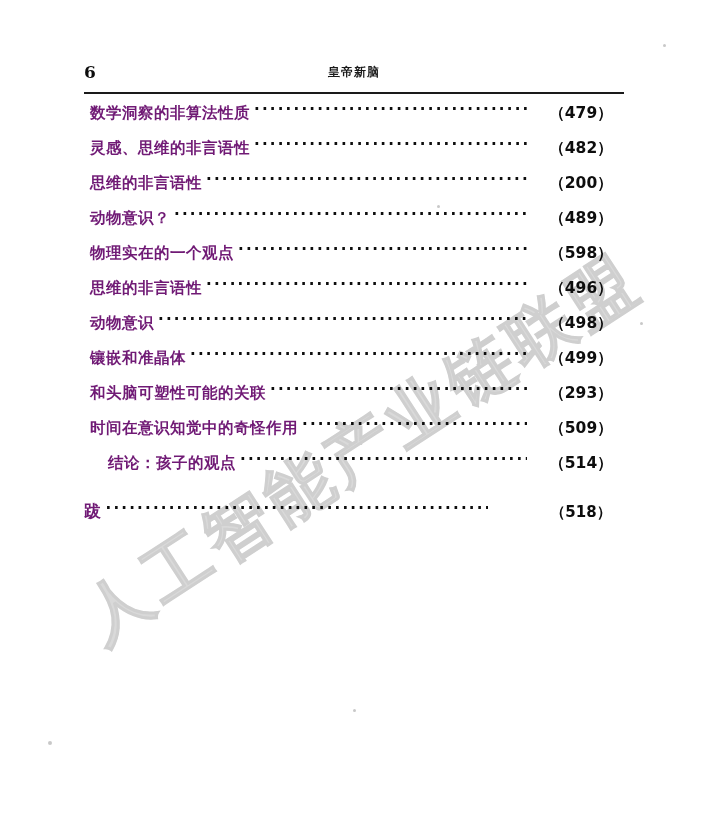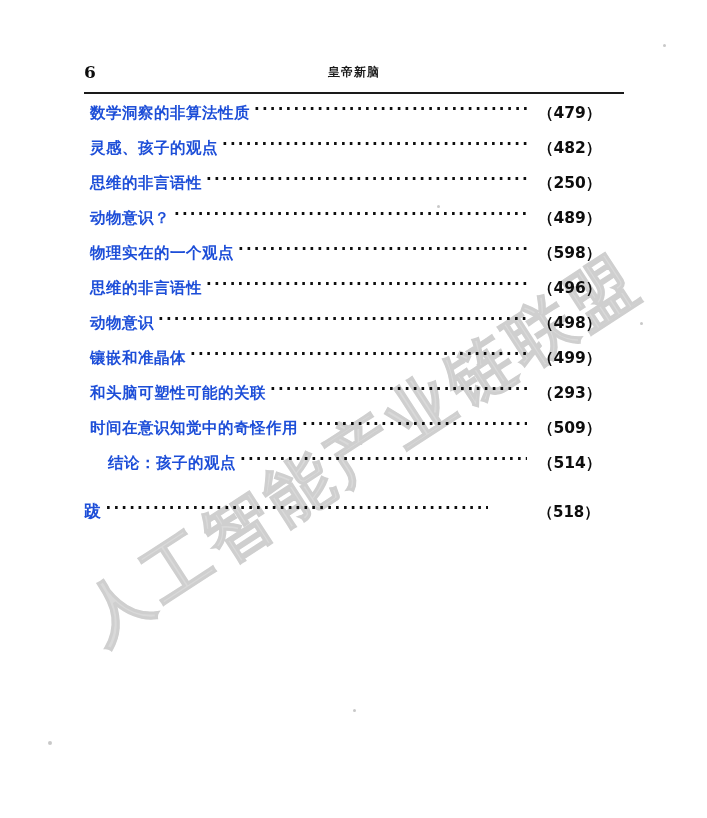--- a/index.html
+++ b/index.html
@@ -104,21 +104,21 @@
   .toc-row {
     position: relative;
     height: 35px;
     display: flex;
     align-items: baseline;
   }
   .toc-row .title {
     font-size: 15.5px;
     font-weight: 700;
     letter-spacing: .5px;
-    color: #1d4ed8;
+    color: #701a75;
     white-space: nowrap;
   }
   .toc-row .leader {
     flex: 1 1 auto;
     margin: 0 3px 0 4px;
     height: 1em;
     position: relative;
     overflow: hidden;
     color: #0d0d0d;
     font-size: 15px;
@@ -129,21 +129,21 @@
   }
   .toc-row .leader::before {
     content: "··································································································································";
     position: absolute;
     left: 0;
     bottom: .05em;
     letter-spacing: 2.2px;
   }
   .toc-row .page-num {
     width: 86px;
-    text-align: left;
+    text-align: center;
     font-size: 15.5px;
     font-weight: 700;
     color: #0d0d0d;
     white-space: nowrap;
     padding-left: 8px;
   }
 
   
   .ind-1 .title { padding-left: 6px; }
   .ind-2 .title { padding-left: 24px; }
@@ -177,29 +177,29 @@
 
   <div class="toc">
 
     <div class="toc-row ind-1">
       <span class="title">数学洞察的非算法性质</span>
       <span class="leader"></span>
       <span class="page-num">（479）</span>
     </div>
 
     <div class="toc-row ind-1">
-      <span class="title">灵感、孩子的观点</span>
+      <span class="title">灵感、思维的非言语性</span>
       <span class="leader"></span>
       <span class="page-num">（482）</span>
     </div>
 
     <div class="toc-row ind-1">
       <span class="title">思维的非言语性</span>
       <span class="leader"></span>
-      <span class="page-num">（250）</span>
+      <span class="page-num">（200）</span>
     </div>
 
     <div class="toc-row ind-1">
       <span class="title">动物意识？</span>
       <span class="leader"></span>
       <span class="page-num">（489）</span>
     </div>
 
 
     <div class="toc-row ind-1">

